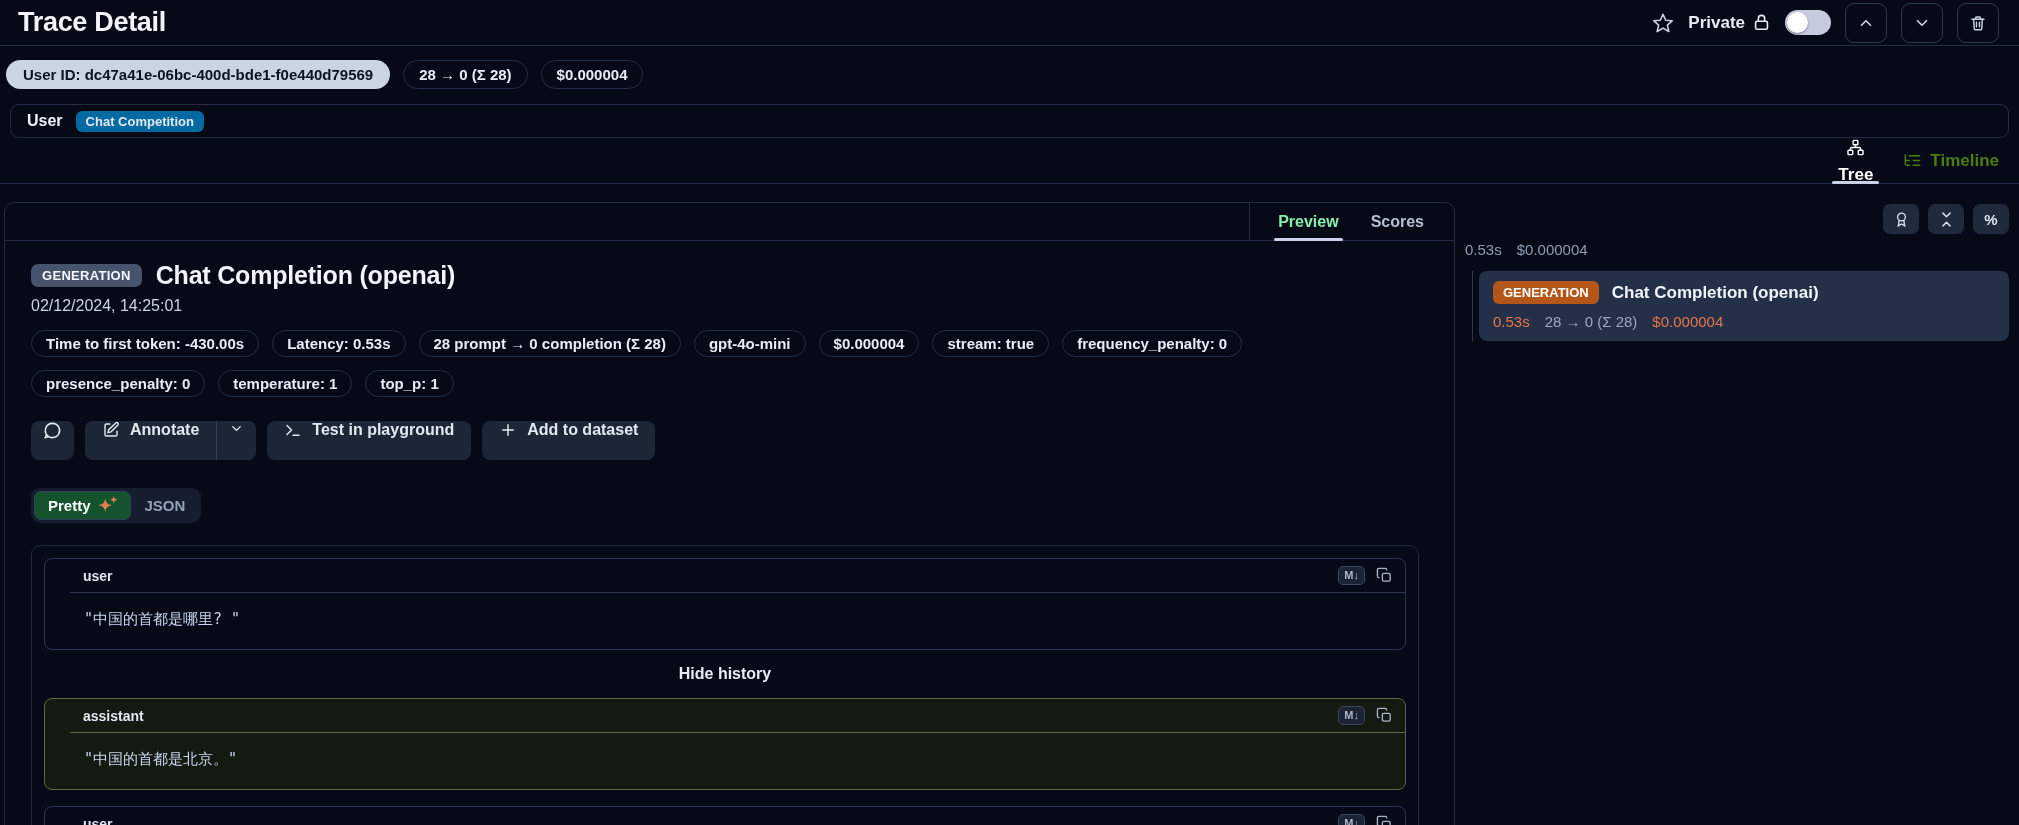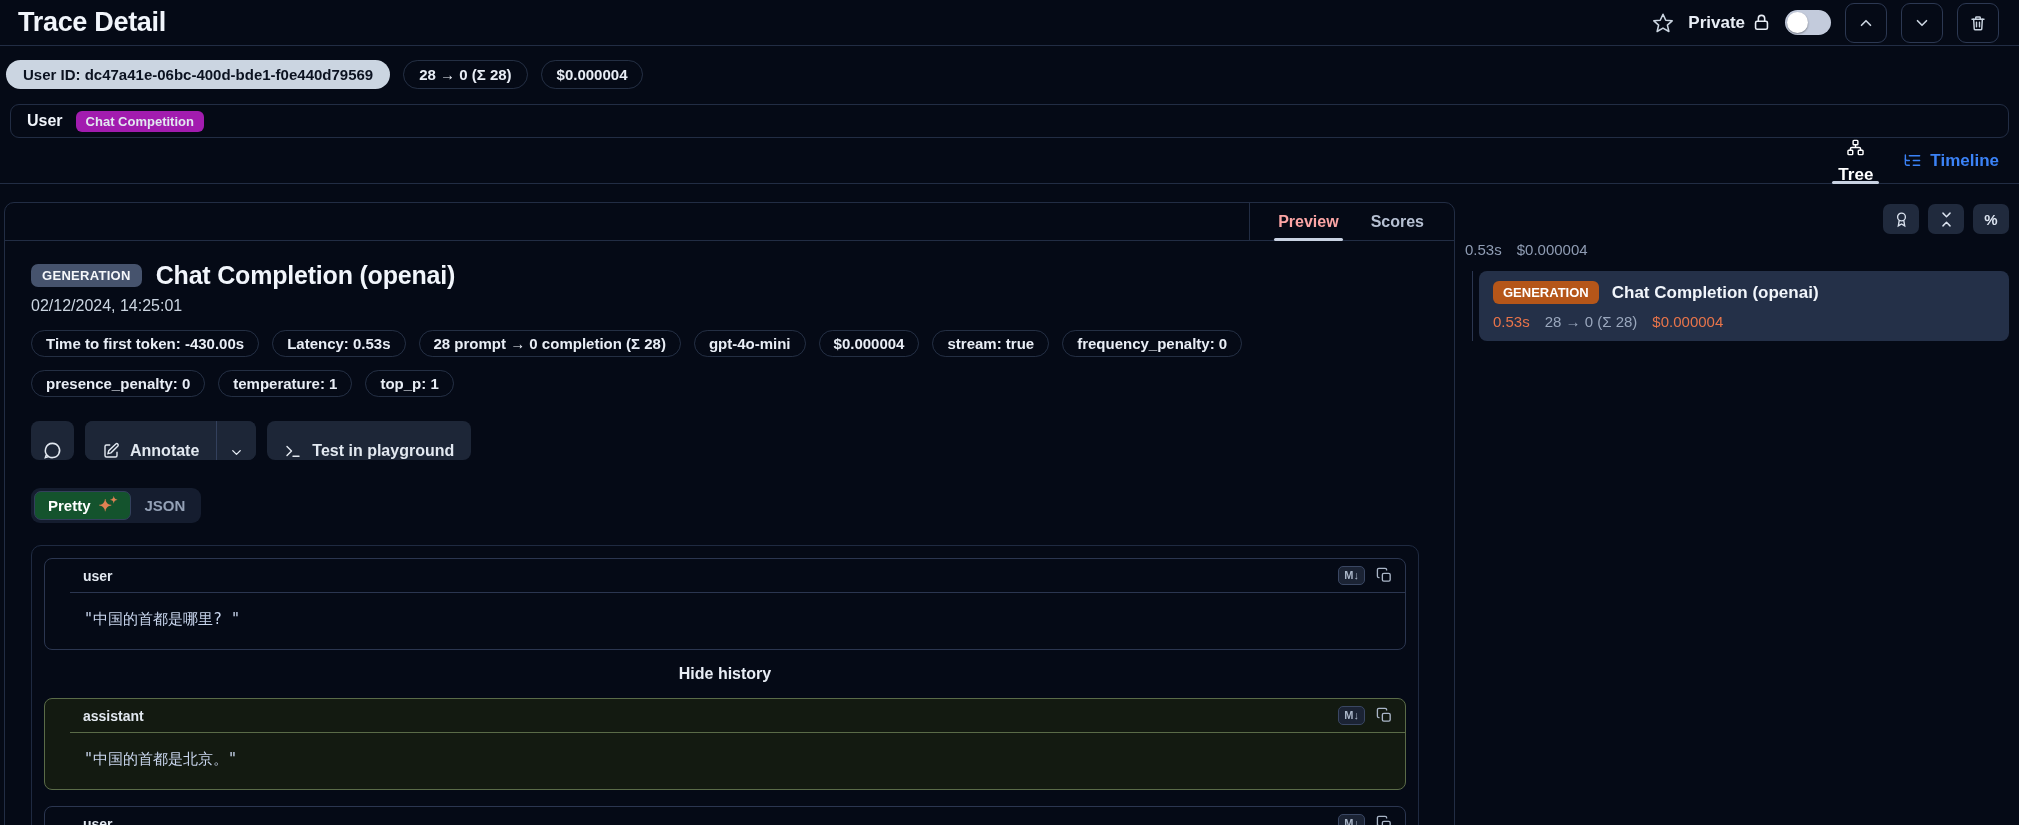--- a/index.html
+++ b/index.html
@@ -23,55 +23,55 @@
   
   .meta-row { display:flex; align-items:center; gap:13px; padding:14px 10px 13px 6px; }
   .pill-light { background:#cbd5e1; color:#0b1220; font-size:15px; font-weight:700;
                 padding:6px 17px; border-radius:999px; white-space:nowrap; }
   .pill-outline { border:1px solid #39476399; color:#e8edf5; font-size:15px; font-weight:700;
                   padding:5px 15px; border-radius:999px; white-space:nowrap; }
   
   .tags-box { margin:2px 10px 0 10px; height:34px; border:1px solid #222d44; border-radius:9px;
               display:flex; align-items:center; gap:13px; padding:0 16px; }
   .tags-label { font-size:16px; font-weight:700; }
-  .tag-badge { background:#a21caf; color:#e2e8f0; font-size:13px; font-weight:700;
+  .tag-badge { background:#0369a1; color:#e2e8f0; font-size:13px; font-weight:700;
                padding:3px 10px; border-radius:6px; cursor:pointer; }
   
   .view-tabs { height:46px; display:flex; justify-content:flex-end; align-items:stretch; gap:30px;
                padding:0 20px; border-bottom:1px solid #222d44; }
   .vtab { display:flex; align-items:center; gap:8px; font-size:17px; font-weight:600;
-          color:#3b82f6; position:relative; cursor:pointer; }
+          color:#4d7c0f; position:relative; cursor:pointer; }
   .vtab.active { color:#ffffff;flex-direction:column; }
   .vtab.active::after { content:""; position:absolute; left:-6px; right:-6px; bottom:-1px;
                         height:3px; background:#c9d2e2; border-radius:2px; }
   
   .content { display:flex; align-items:flex-start; padding:18px 10px 0 4px; gap:8px; }
   .io-card { width:1451px; min-height:640px; border:1px solid #222d44; border-radius:10px; position:relative; }
   .card-tabs-row { height:38px; display:flex; justify-content:flex-end; border-bottom:1px solid #222d44; }
   .panel-tabs { display:flex; align-items:center; gap:32px; border-left:1px solid #222d44; padding:0 30px 0 28px; }
   .ptab { font-size:16px; font-weight:600; color:#b6c0d2; position:relative; cursor:pointer;
           height:100%; display:flex; align-items:center; }
-  .ptab.active { color:#fca5a5; }
+  .ptab.active { color:#86efac; }
   .ptab.active::after { content:""; position:absolute; left:-4px; right:-4px; bottom:-1px;
                         height:3px; background:#c9d2e2; border-radius:2px; }
   .card-body { padding:20px 26px 24px 26px; }
   
   .obs-header { display:flex; align-items:center; gap:14px; }
   .type-badge { background:#46536d; color:#f5f7fa; font-size:13px; font-weight:700;
                 letter-spacing:.3px; padding:4px 11px; border-radius:7px; }
   .obs-title { font-size:25px; font-weight:700; letter-spacing:-.2px; }
   .obs-date { margin-top:7px; font-size:16px; color:#cbd5e1; }
   
   .pills { margin-top:15px; max-width:1360px; display:flex; flex-wrap:wrap; gap:13px 13px; }
   .param-pill { border:1px solid #39476399; color:#e8edf5; font-size:15px; font-weight:700;
                 padding:4px 14px; border-radius:999px; white-space:nowrap; }
   
   .actions { margin-top:24px; display:flex; align-items:stretch; gap:11px; }
   .act-btn { background:#1d2637; border:none; border-radius:8px; color:#e2e8f0; cursor:pointer;
-             display:flex; align-items:flex-end; gap:10px; padding:0 17px; height:39px;
+             display:flex; align-items:flex-start; gap:10px; padding:0 17px; height:39px;
              font-size:16px; font-weight:600; font-family:inherit; }
   .act-btn.icon-only { padding:0 12px; }
   .split { display:flex; align-items:stretch; background:#1d2637; border-radius:8px; overflow:hidden; }
   .split .act-btn { border-radius:0; }
   .split .sep { width:1px; background:#33405c; margin:0; }
   
   .fmt-row { margin-top:28px; }
   .fmt-toggle { display:inline-flex; align-items:center; background:#151d2f; border-radius:9px; padding:3px; }
   .seg { display:flex; align-items:center; gap:8px; font-size:15px; font-weight:600; cursor:pointer;
          padding:5px 13px; border-radius:7px; color:#94a1b6; }
@@ -264,20 +264,28 @@
           </div>
           <button class="act-btn">
             <span>
               <svg width="18" height="18" viewBox="0 0 24 24" fill="none" stroke="currentColor" stroke-width="1.9" stroke-linecap="round" stroke-linejoin="round">
                   <polyline points="4 6 10 12 4 18"></polyline>
                   <line x1="12" y1="19" x2="20" y2="19"></line>
                 </svg>
             </span>
             <span>Test in playground</span>
           </button>
+          <button class="act-btn">
+            <span>
+              <svg width="18" height="18" viewBox="0 0 24 24" fill="none" stroke="currentColor" stroke-width="2" stroke-linecap="round">
+                  <path d="M12 5v14M5 12h14"></path>
+                </svg>
+            </span>
+            <span>Add to dataset</span>
+          </button>
         </div>
 
         <div class="fmt-row">
           <div class="fmt-toggle">
             <div class="seg active">
               <span>Pretty</span>
               <span class="sparkles">
                   <span>✦</span>
                   <span class="s2">✦</span>
                 </span>

